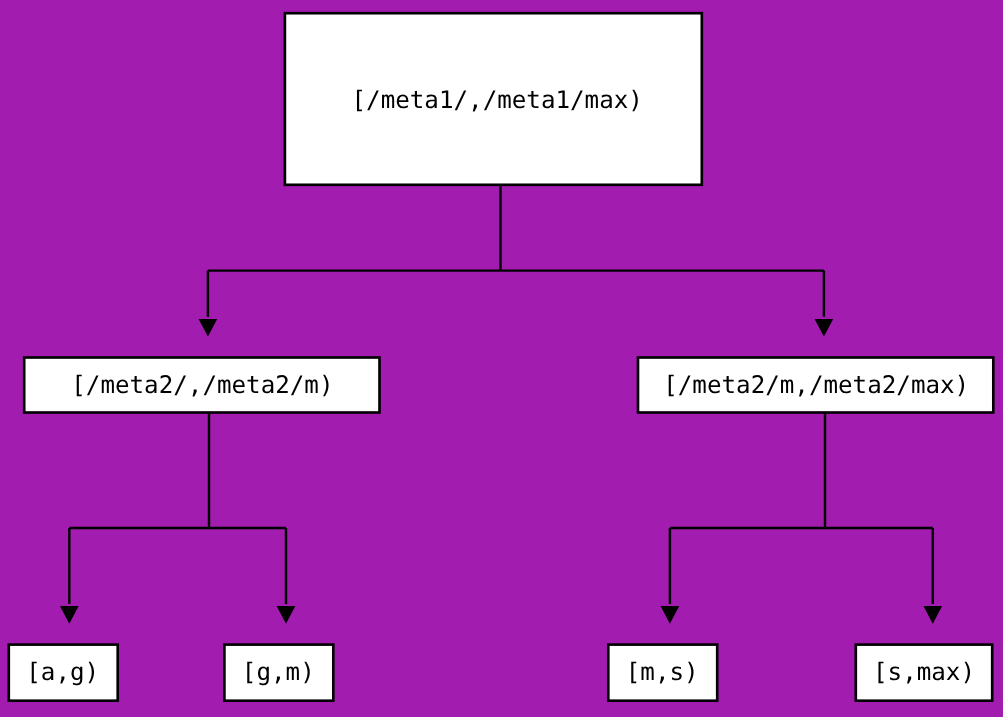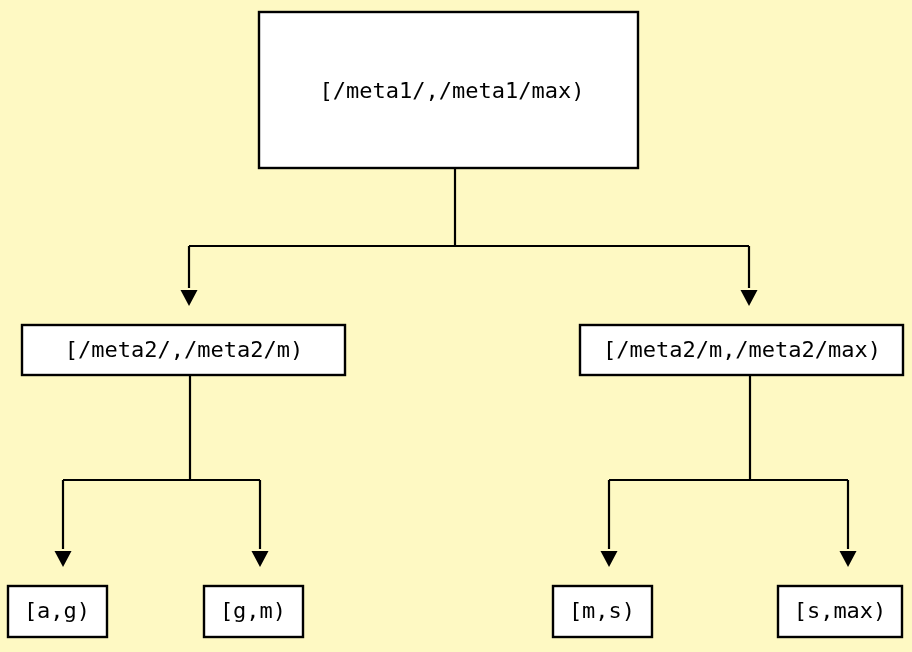--- a/index.html
+++ b/index.html
@@ -10,21 +10,21 @@
   body {
     width: 912px;
     height: 652px;
     font-family: "DejaVu Sans Mono", monospace;
     overflow: hidden;
   }
   #diagram-root {
     position: relative;
     width: 912px;
     height: 652px;
-    background: #fef9c3;
+    background: #a21caf;
   }
   svg#tree-svg {
     display: block;
     width: 912px;
     height: 652px;
   }
   .node-box {
     fill: #ffffff;
     stroke: #000000;
     stroke-width: 2.4;

